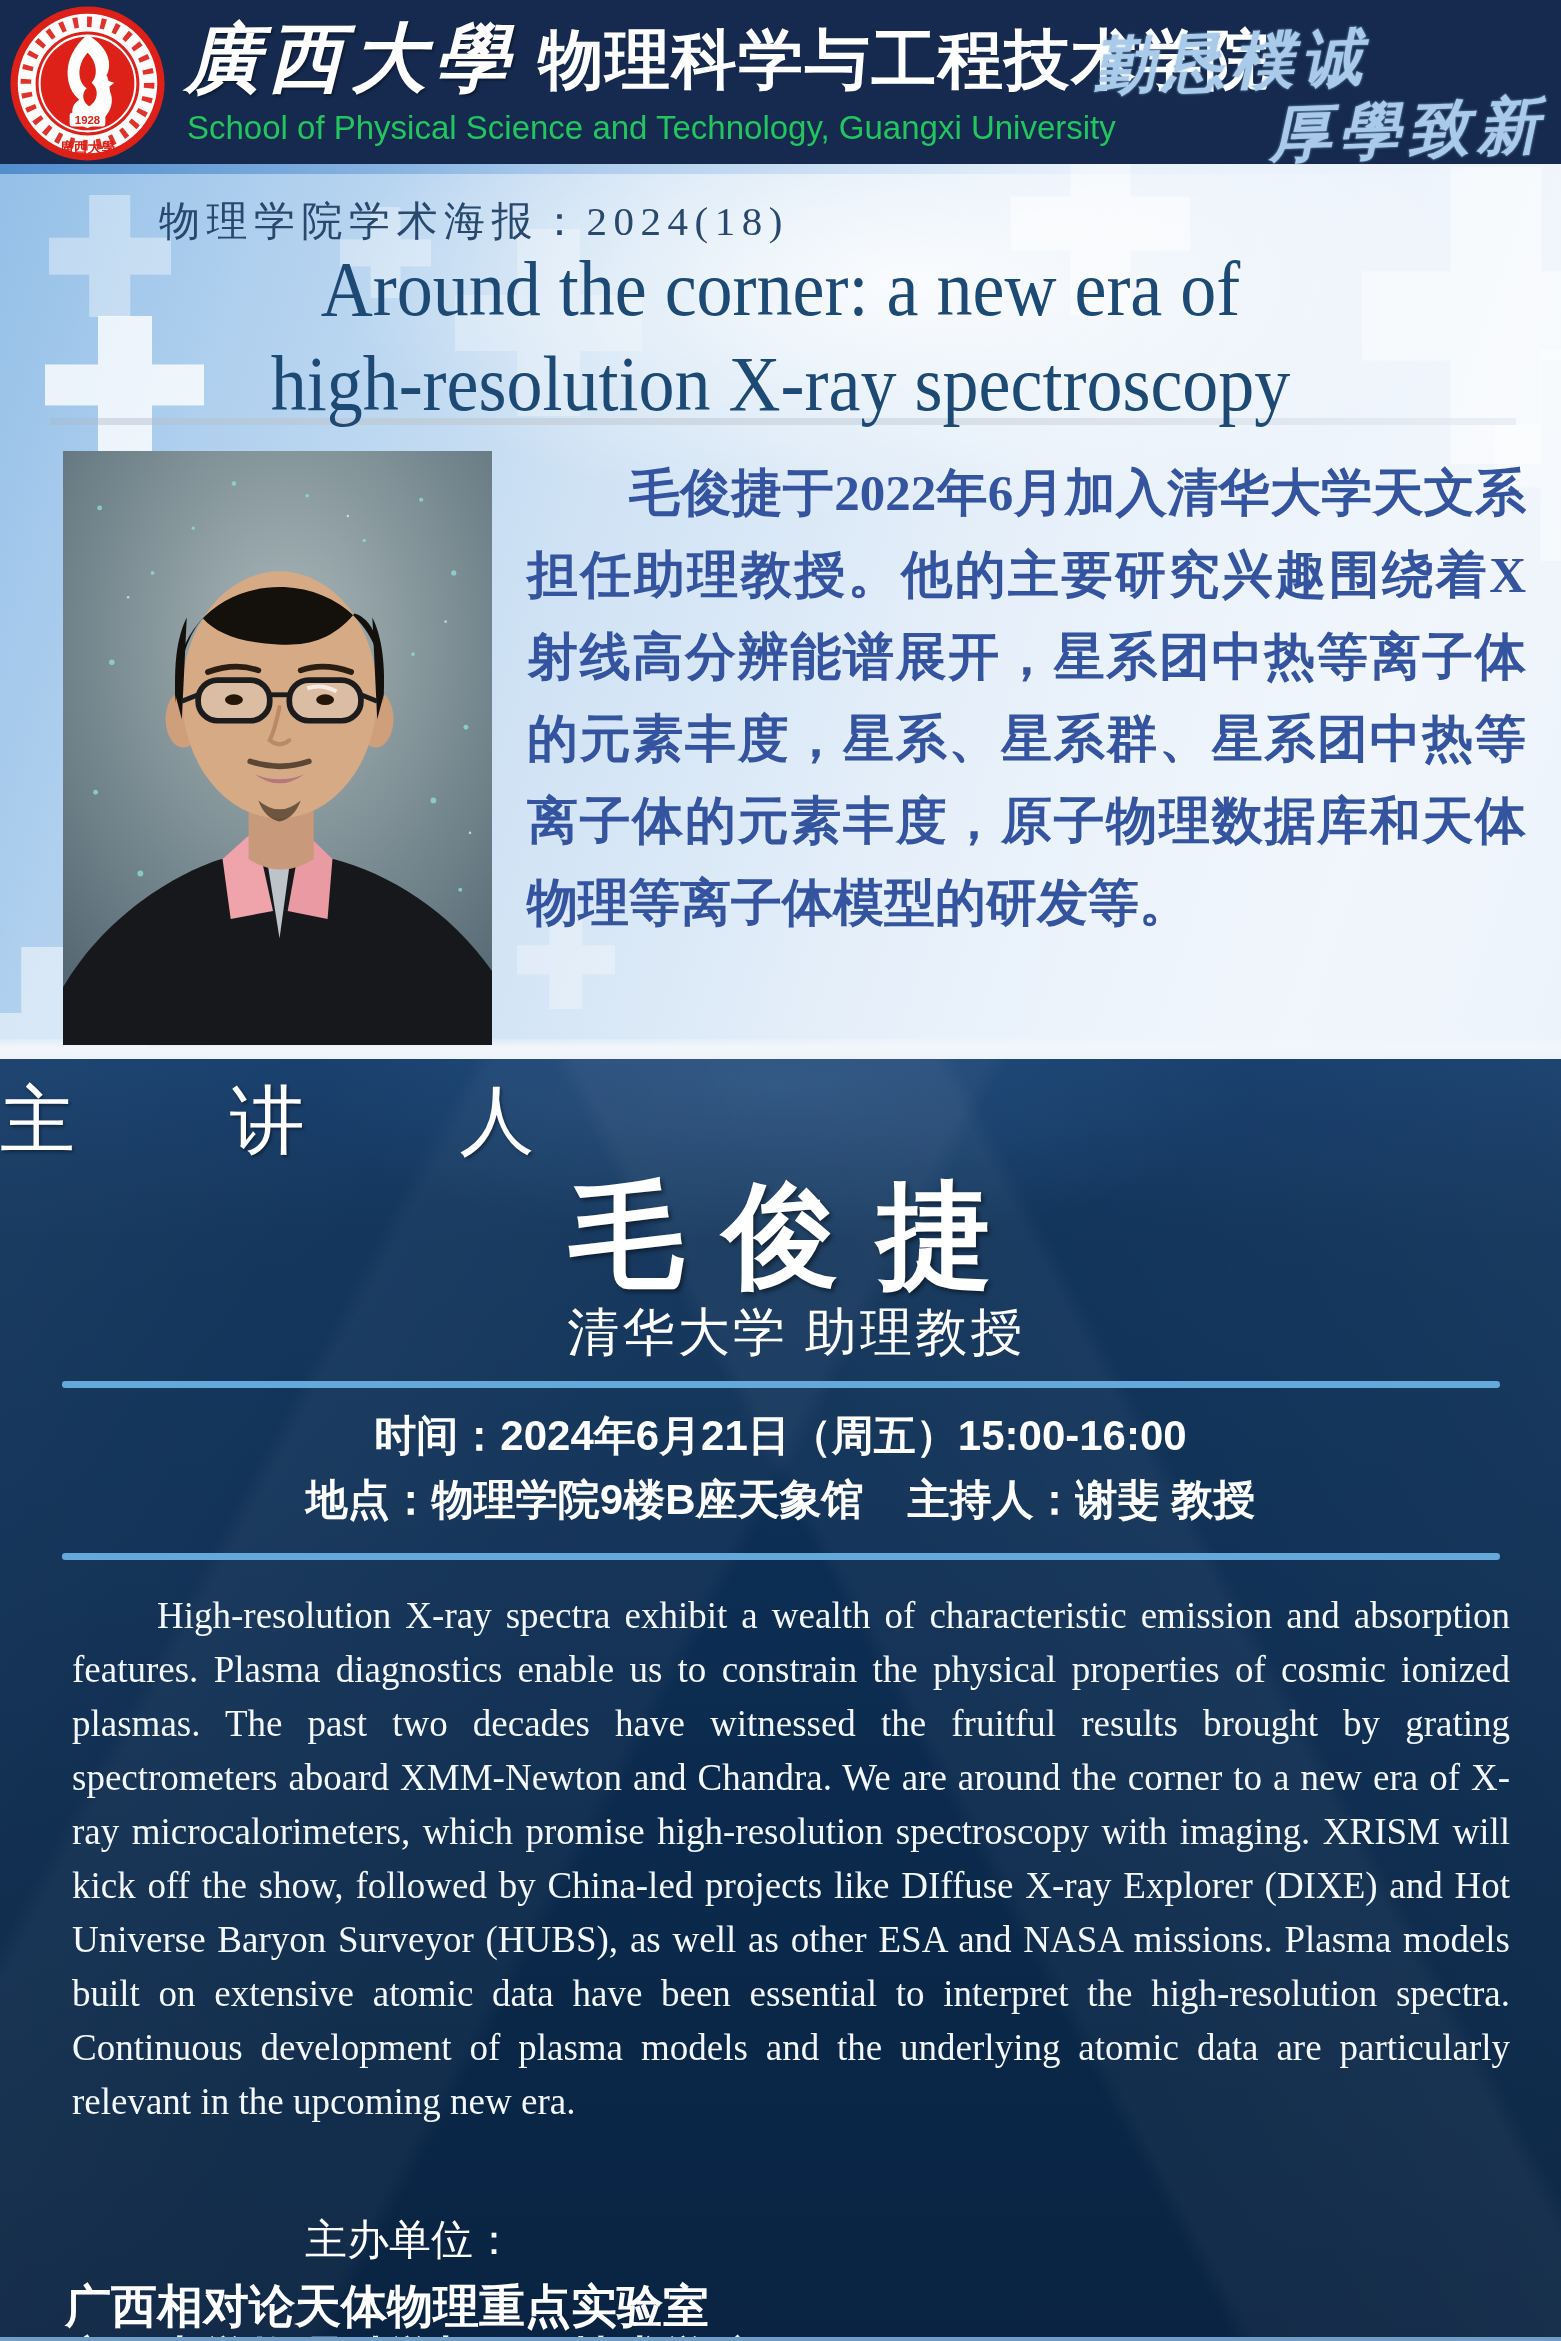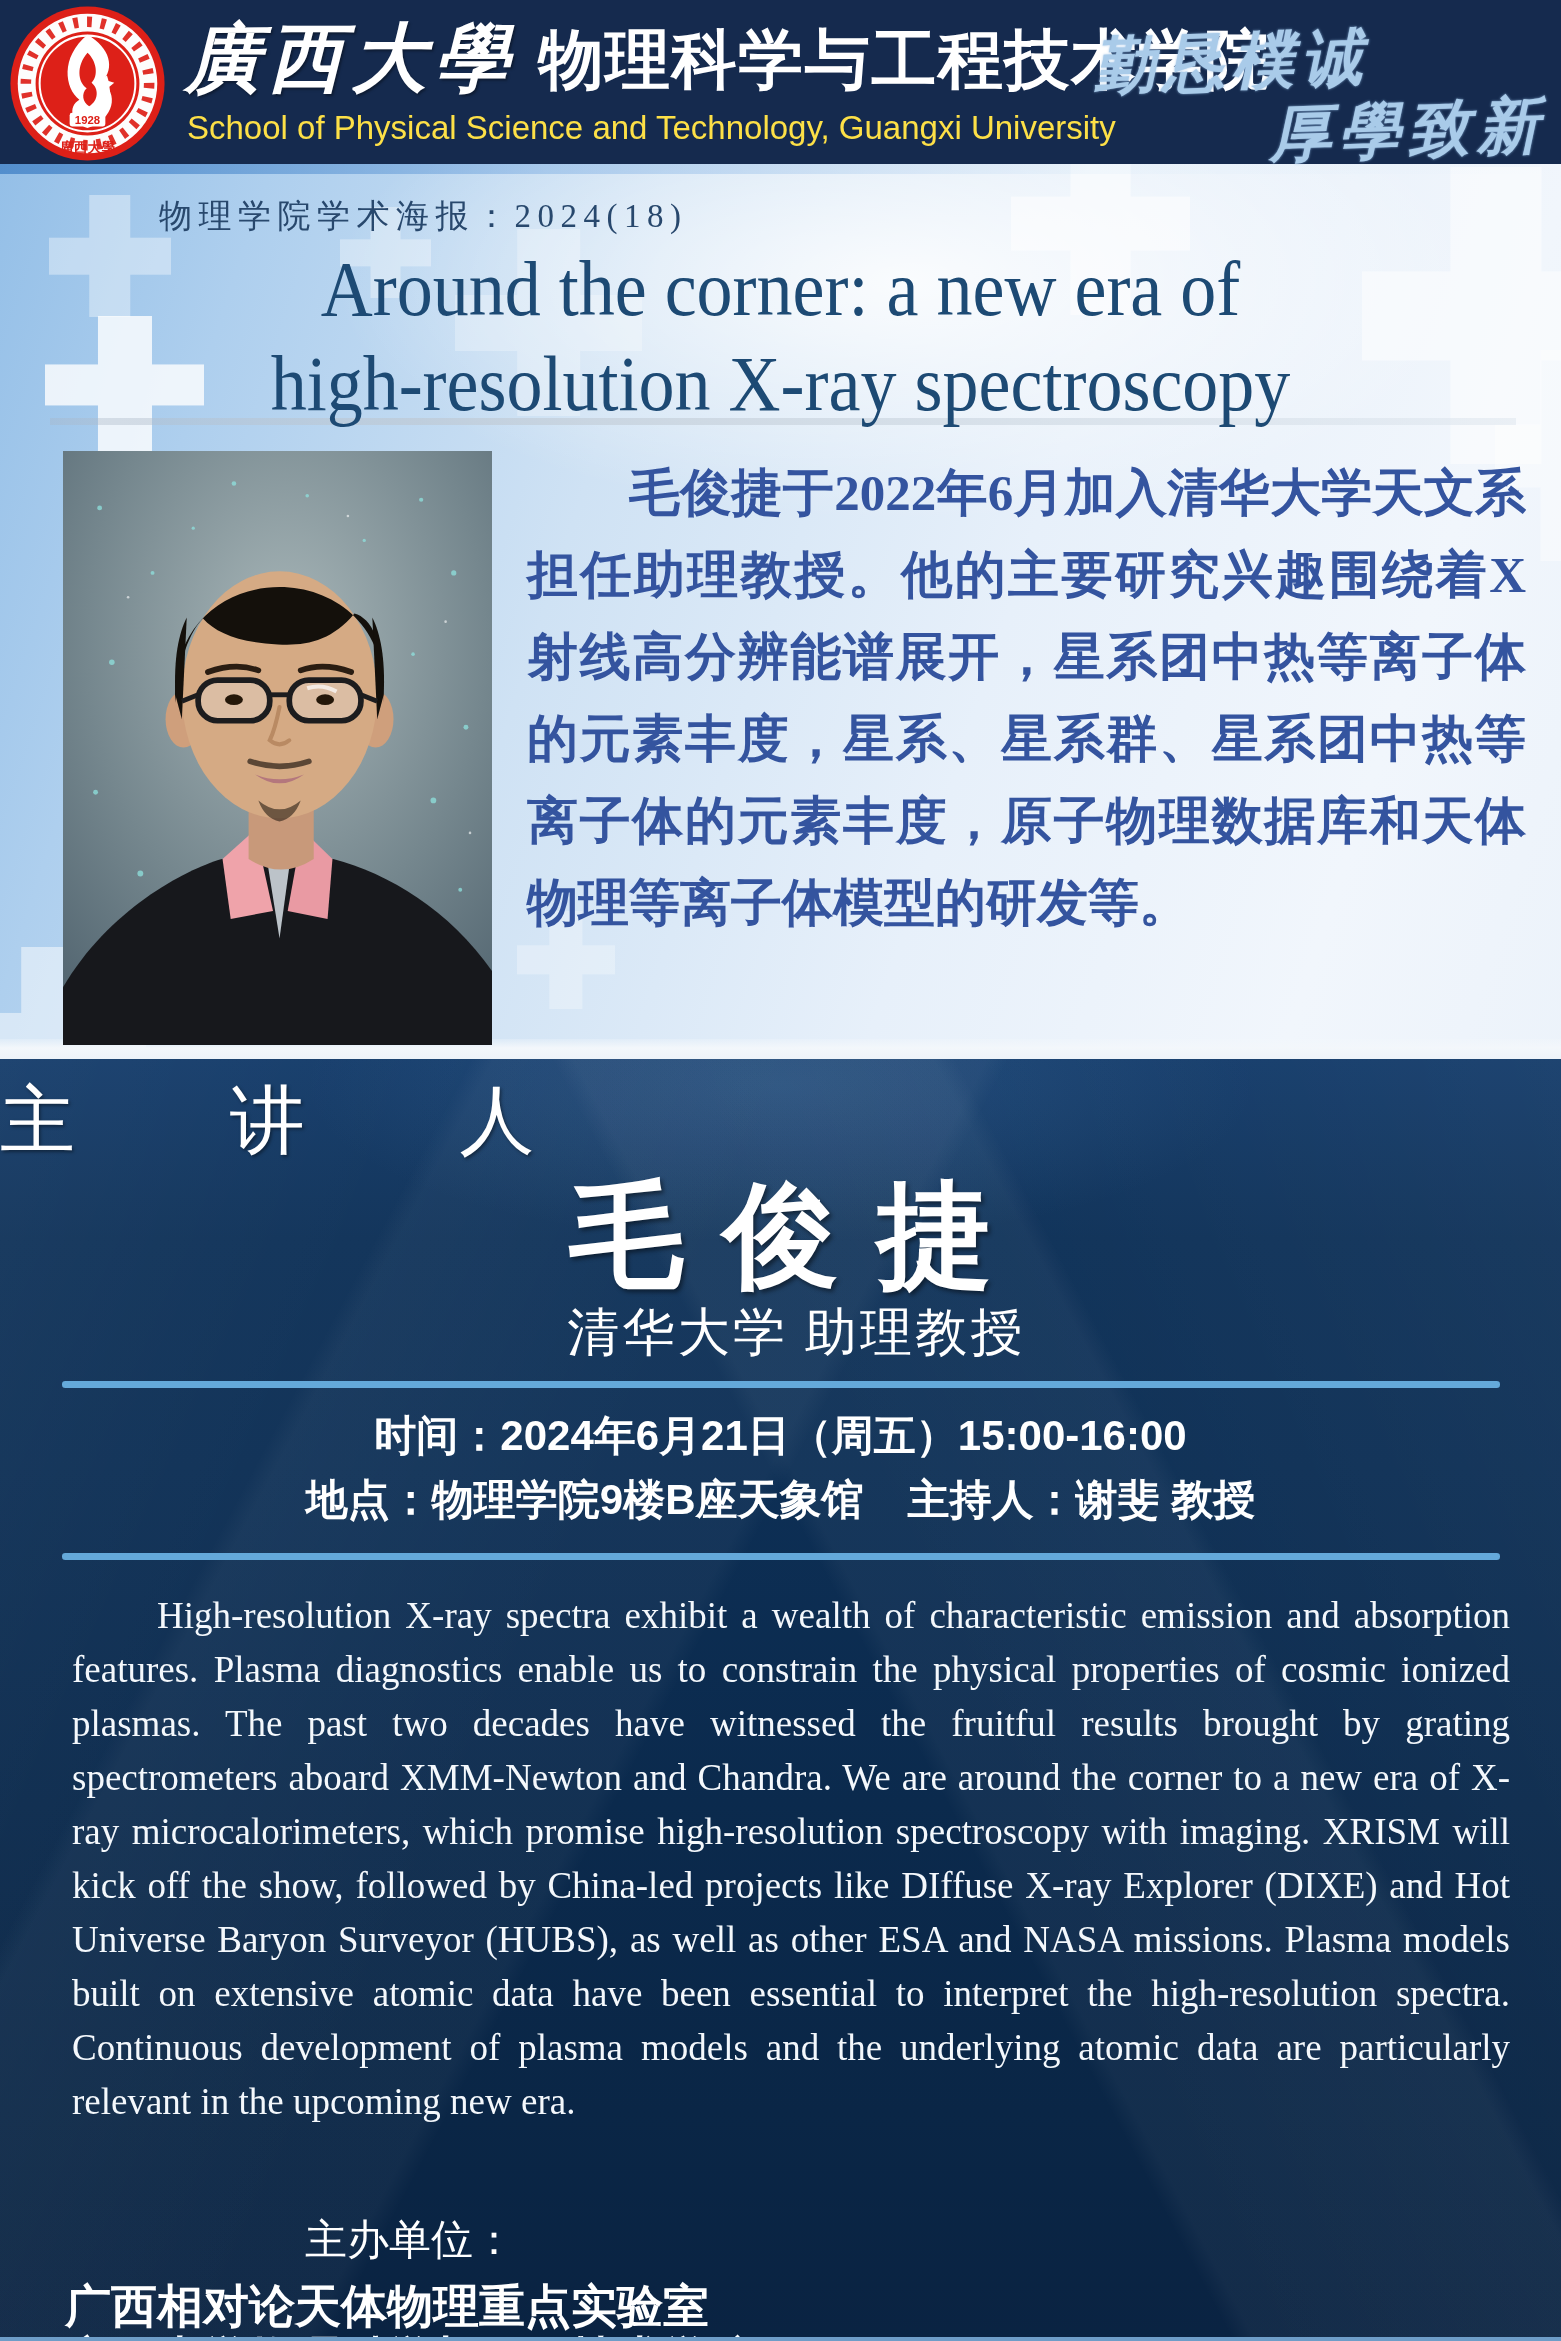--- a/index.html
+++ b/index.html
@@ -12,35 +12,35 @@
   }
   
   .header{position:absolute;left:0;top:0;width:1561px;height:164px;background:#152a4e;z-index:5;}
   .header-strip{position:absolute;left:0;top:164px;width:1561px;height:9.8px;z-index:5;
     background:linear-gradient(90deg,rgba(72,134,200,.85),rgba(120,170,225,.45) 35%,rgba(200,225,245,.15) 70%,rgba(255,255,255,0));}
   .logo{position:absolute;left:8.1px;top:4.1px;width:159px;height:159px;z-index:6;}
   .brandline{position:absolute;left:185px;top:18px;display:flex;align-items:flex-end;gap:21px;white-space:nowrap;}
   .brand{font-size:75px;line-height:81px;color:#ffffff;font-weight:700;font-style:italic;letter-spacing:8.1px;
     text-shadow:1.6px 1.6px 2.4px rgba(0,0,0,.35);}
   .dept{font-family:"Liberation Sans",sans-serif;font-weight:900;font-size:65px;line-height:78px;color:#ffffff;letter-spacing:1.6px;}
-  .english{position:absolute;left:187px;top:109px;font-family:"Liberation Sans",sans-serif;font-size:33px;color:#fde047;
+  .english{position:absolute;left:187px;top:109px;font-family:"Liberation Sans",sans-serif;font-size:33px;color:#22c55e;
     font-weight:500;letter-spacing:0px;}
   .motto{position:absolute;color:#a9cbe9;font-style:italic;font-weight:700;letter-spacing:7.3px;font-size:62px;
     text-shadow:0 0 2.4px rgba(150,190,230,.9);transform:rotate(-2deg);white-space:nowrap;}
   .motto1{right:191px;top:19.5px;}
   .motto2{right:14.6px;top:88px;}
   
   .plus{position:absolute;z-index:1;}
   .plus .v{position:absolute;left:50%;top:0;transform:translateX(-50%);width:34%;height:100%;background:#fff;}
   .plus .h{position:absolute;top:50%;left:0;transform:translateY(-50%);height:30%;width:100%;background:#fff;}
   .arc{position:absolute;border:3.3px solid transparent;border-radius:50%;z-index:1;}
   .sep{position:absolute;left:50px;top:418px;width:1466px;height:7.3px;z-index:2;
     background:linear-gradient(90deg,rgba(168,180,195,.35),rgba(190,202,214,.75) 25%,rgba(208,218,228,.85) 55%,rgba(222,230,238,.55));}
   
-  .poster-no{position:absolute;left:159px;top:194px;font-size:33px;letter-spacing:6.5px;color:#28486d;z-index:3;}
+  .poster-no{position:absolute;left:159px;top:194px;font-size:41px;letter-spacing:6.5px;color:#28486d;z-index:3;}
   .title{position:absolute;left:0;top:241px;width:1561px;text-align:center;color:#1d4a74;font-size:72px;line-height:87px;
     z-index:3;transform:scaleY(1.1);transform-origin:50% 0;}
   .photo{position:absolute;left:63px;top:451px;width:429px;height:594px;z-index:3;}
   .bio{position:absolute;left:527px;top:452px;width:999px;font-size:51px;line-height:82px;font-weight:700;
     color:#34549f;text-align:justify;text-indent:102px;z-index:3;margin:0;}
   .white-band{position:absolute;left:0;top:1039px;width:1561px;height:19.5px;z-index:2;
     background:linear-gradient(180deg,rgba(243,248,252,.25),#f3f7fb 45%,#edf3f9);}
   
   .dark{position:absolute;left:0;top:1059px;width:1561px;height:1283px;z-index:4;color:#fff;
     background:

